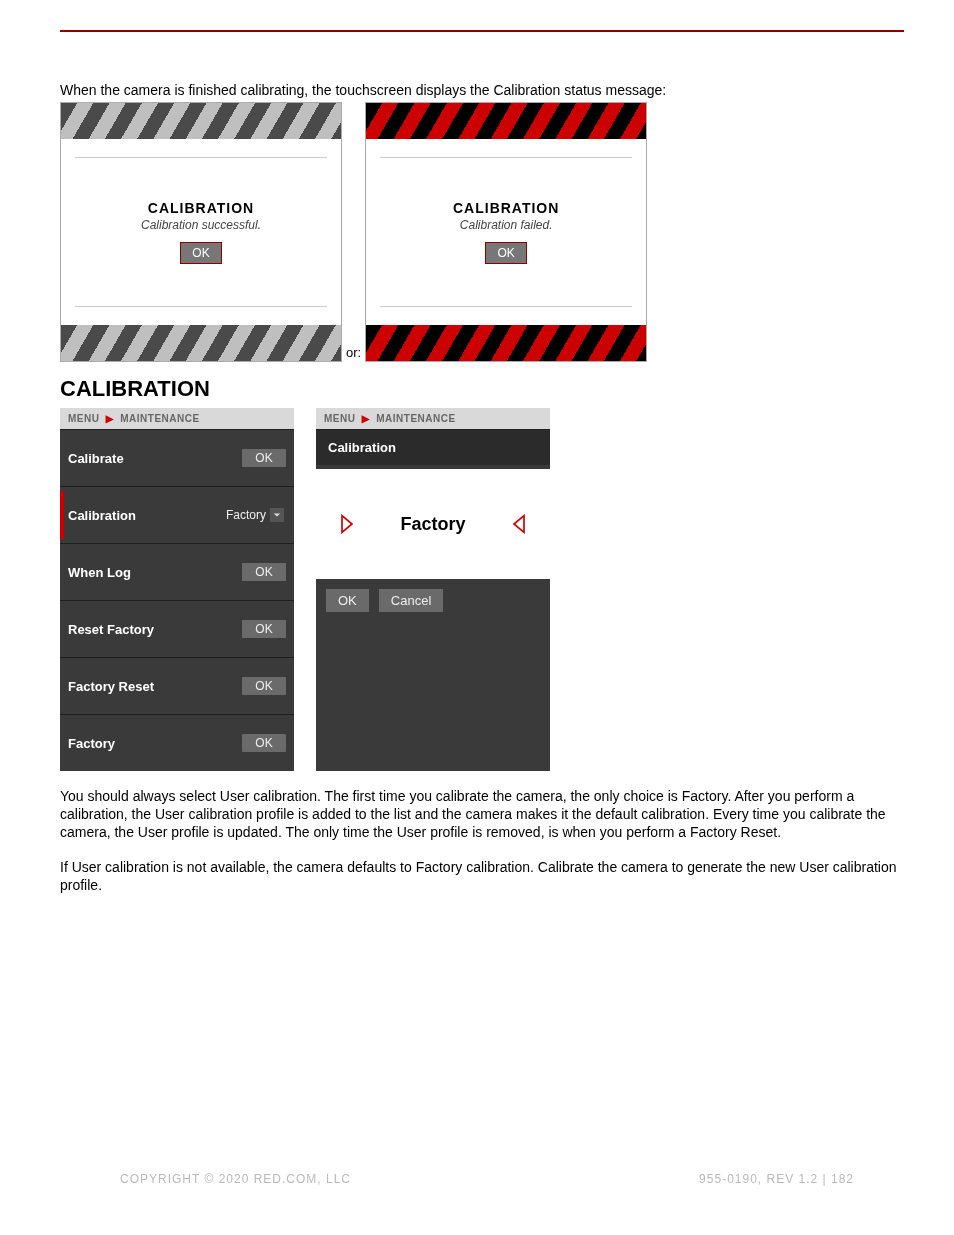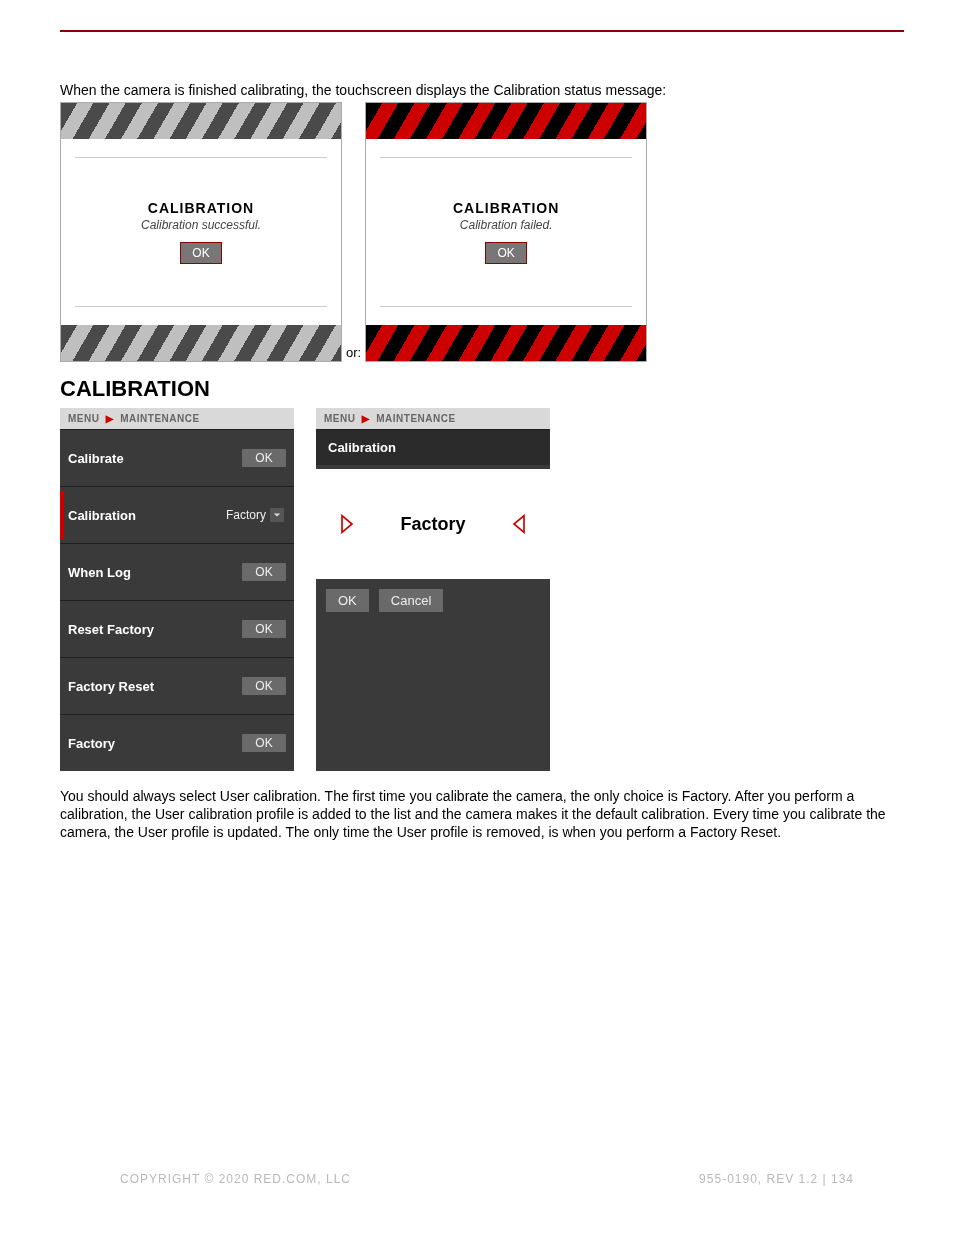--- a/index.html
+++ b/index.html
@@ -275,18 +275,19 @@
       </span>
     </div>
     <div class="picker-buttons">
       <div class="pbtn">OK</div>
       <div class="pbtn">Cancel</div>
     </div>
   </div>
 </div>
 
 <p class="body-p">You should always select User calibration. The first time you calibrate the camera, the only choice is Factory. After you perform a calibration, the User calibration profile is added to the list and the camera makes it the default calibration. Every time you calibrate the camera, the User profile is updated. The only time the User profile is removed, is when you perform a Factory Reset.</p>
+<p class="body-p">If User calibration is not available, the camera defaults to Factory calibration. Calibrate the camera to generate the new User calibration profile.</p>
 
 <div class="footer">
   <span>COPYRIGHT © 2020 RED.COM, LLC</span>
-  <span>955-0190, REV 1.2  |  134</span>
+  <span>955-0190, REV 1.2  |  182</span>
 </div>
 </div>
 
 </body></html>

